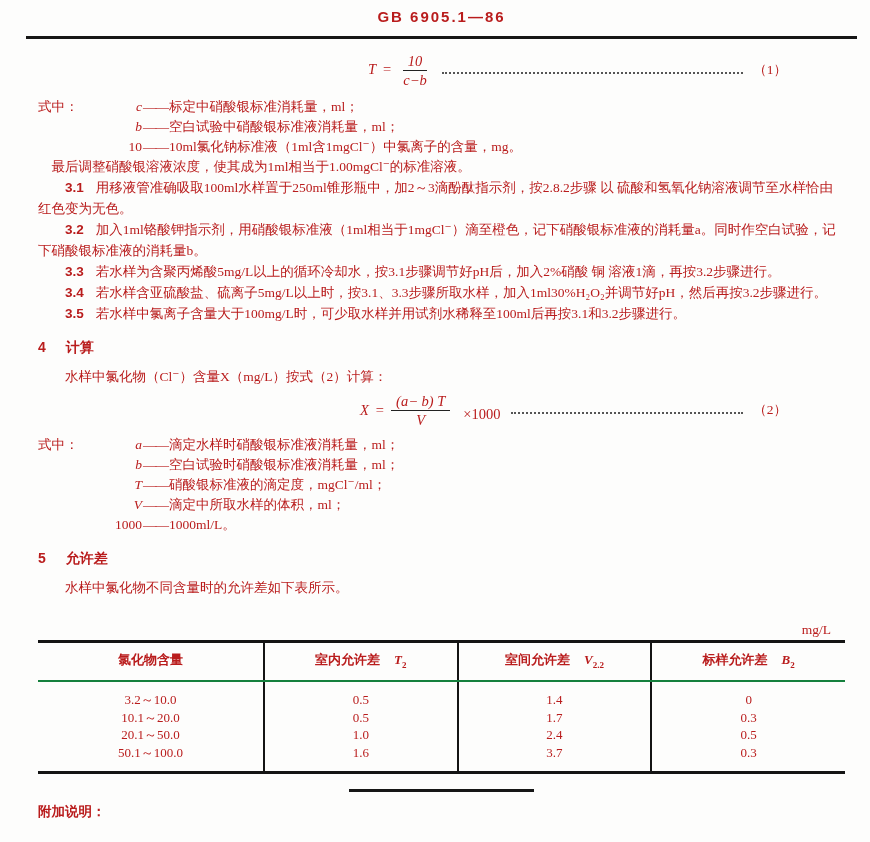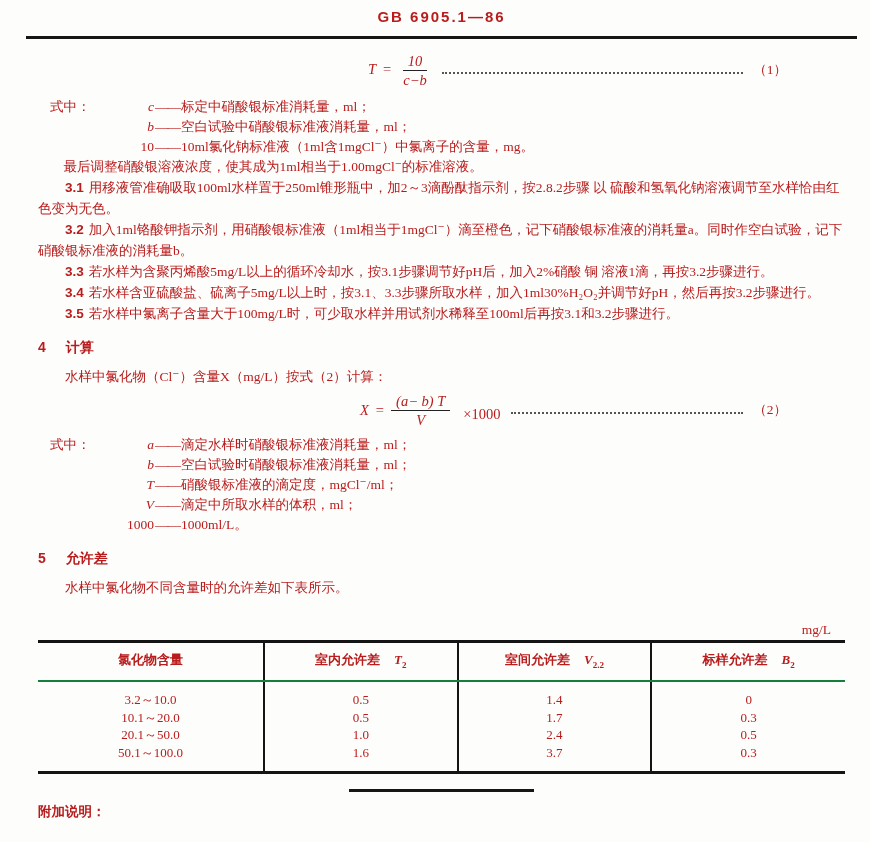--- a/index.html
+++ b/index.html
@@ -26,36 +26,36 @@
   .frac { display:inline-flex; flex-direction:column; align-items:center; line-height:1.25; }
   .frac .fnum { border-bottom:1.4px solid #222; padding:0 5px; }
   .frac .fden { padding:0 5px;text-align:right; }
   .upright { font-style:normal; margin-left:6px;margin-top:8px; }
   .leader { flex:1; margin:0 10px; height:8px; border-bottom:2px dotted #555; }
   .eq-num { margin-right:58px; white-space:nowrap; }
   .sp1 { margin-left:330px; }
   .sp2 { margin-left:322px; }
 
   
-  .defs { margin:2px 12px 0; }
+  .defs { margin:2px 0 0; }
   .def-row { display:flex; line-height:20px; }
   .def-prefix { width:58px; }
   .def-sym { width:46px; text-align:right; font-style:italic; }
   .def-sym.roman { font-style:normal; }
   .def-dash { padding:0 1px; letter-spacing:-1px; }
   .note { text-indent:1em; line-height:20px; }
 
   
   .h-sec {
     font-family:"Liberation Sans","DejaVu Sans",sans-serif;
     font-weight:bold; font-size:14px; margin:13px 0 8px;
   }
   .h-sec .num { margin-right:16px; }
   .para { text-indent:2em; line-height:21px; }
-  .para .pnum { font-family:"Liberation Sans","DejaVu Sans",sans-serif; margin-right:5px; }
+  .para .pnum { font-family:"Liberation Sans","DejaVu Sans",sans-serif; margin-right:12px; }
   .intro { text-indent:2em; line-height:21px; margin-bottom:2px; }
 
   
   .unit { text-align:right; padding-right:14px; margin-top:24px; line-height:16px; }
   table { width:100%; border-collapse:collapse; margin-top:2px;
           border-top:3px solid #141414; border-bottom:3px solid #141414; }
   th { font-weight:bold; padding:7px 4px 8px; text-align:center;
        border-bottom:2px solid #15803d; font-size:13px; }
   td { text-align:center; line-height:17.5px; padding:0 4px; font-size:13px; }
   th + th, td + td { border-left:2px solid #141414; }

